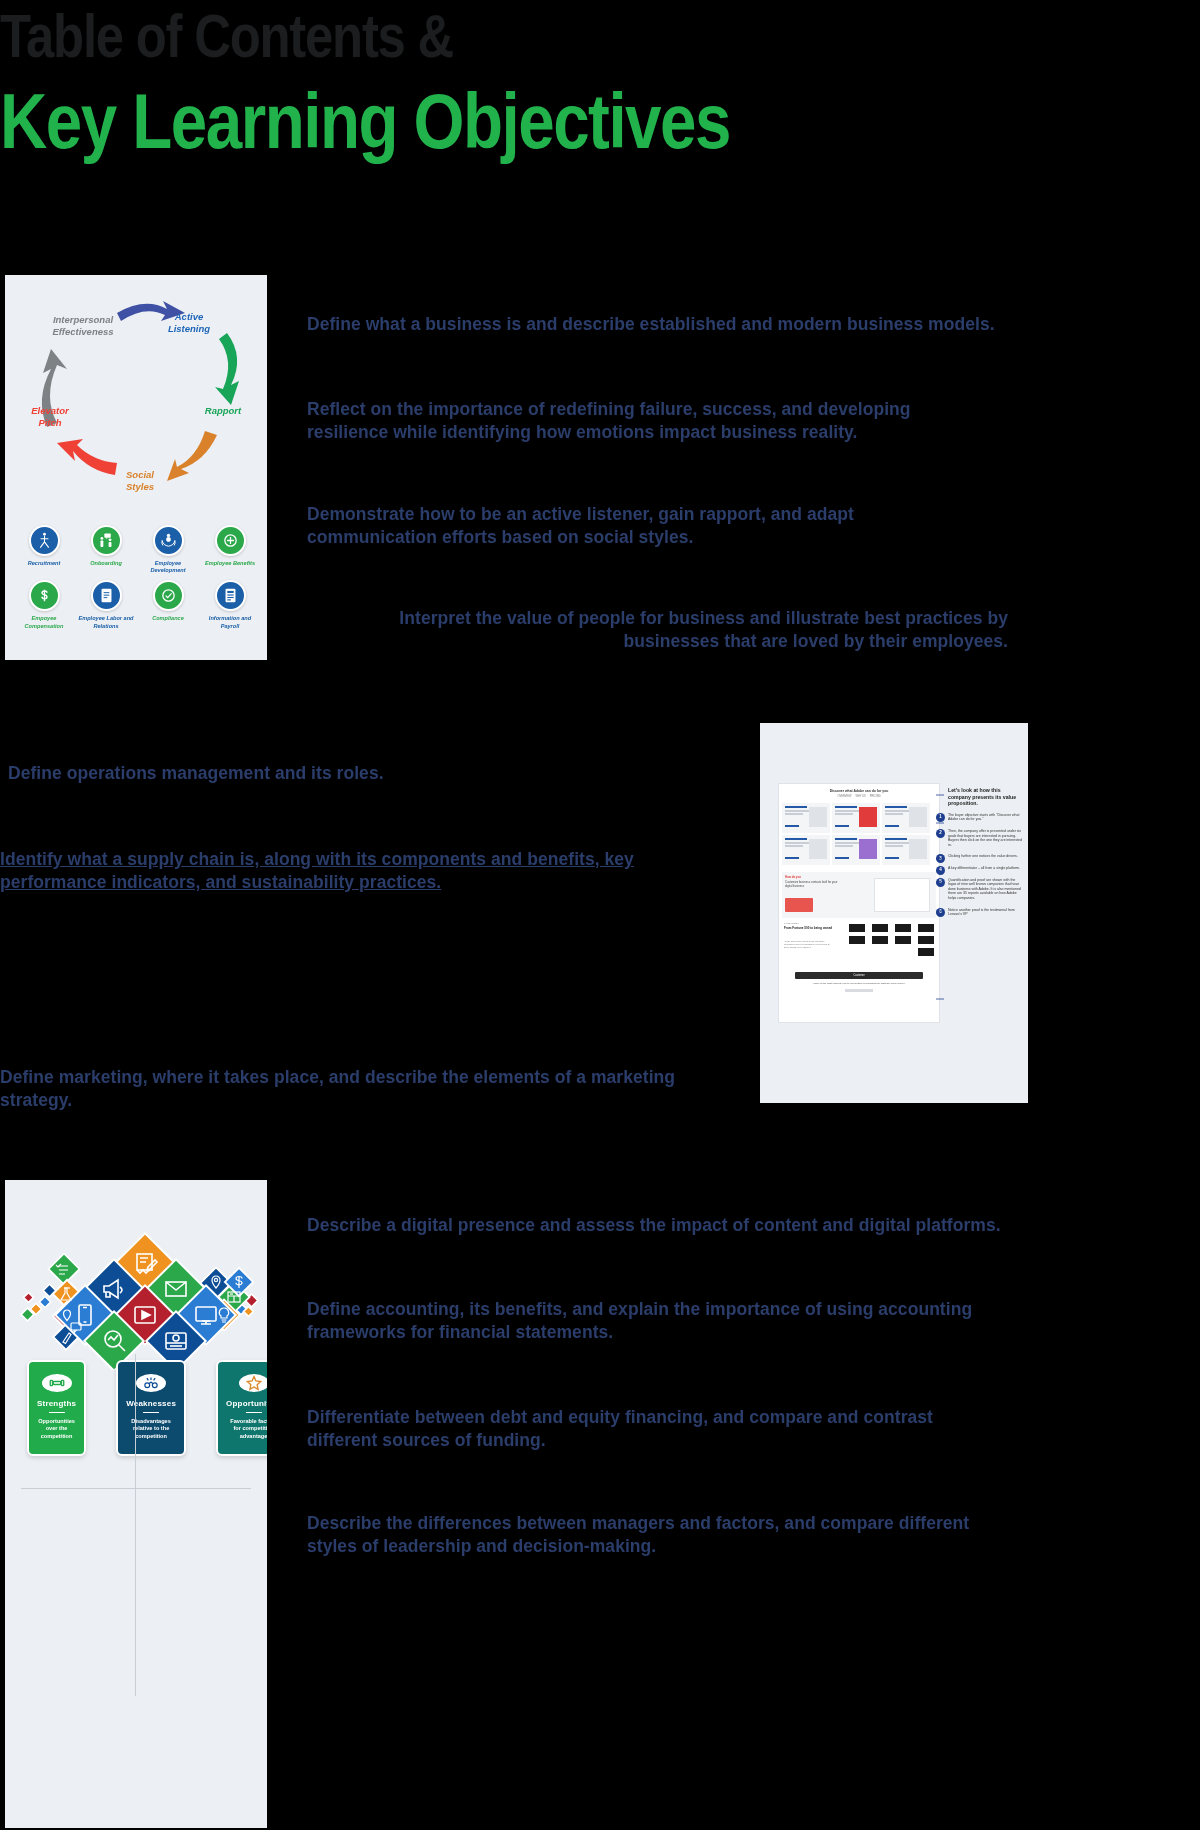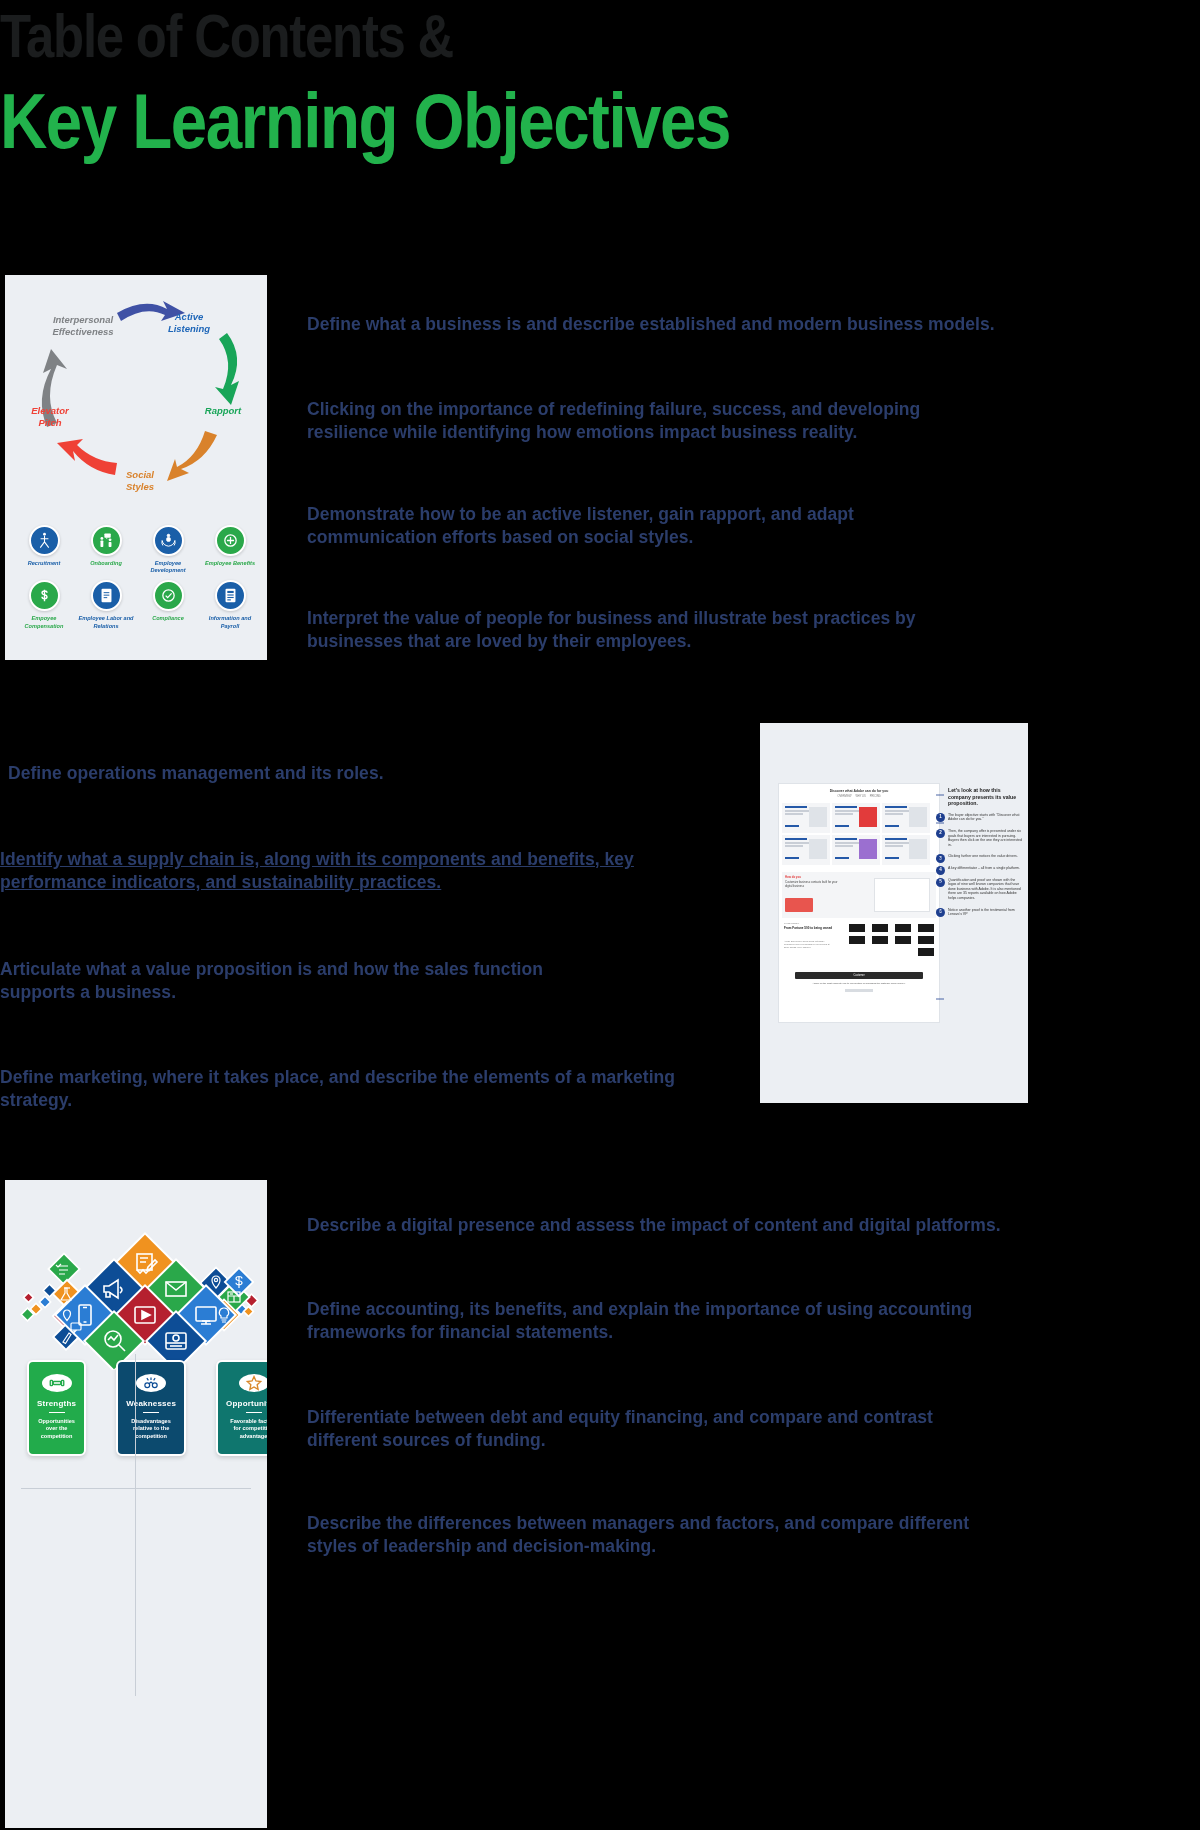--- a/index.html
+++ b/index.html
@@ -245,27 +245,26 @@
                 </g>
               </svg>
           </div>
           <div class="hr-label" style="color:#1a5fa8">Information and Payroll</div>
         </div>
       </div>
     </div>
   </div>
 
   <div class="obj" style="left:307px; top:313px; width:700px;">Define what a business is and describe established and modern business models.</div>
-  <div class="obj" style="left:307px; top:398px; width:680px;">Clicking on the importance of redefining failure, success, and developing resilience while identifying how emotions impact business reality.</div>
+  <div class="obj" style="left:307px; top:398px; width:680px;">Reflect on the importance of redefining failure, success, and developing resilience while identifying how emotions impact business reality.</div>
   <div class="obj" style="left:307px; top:503px; width:640px;">Demonstrate how to be an active listener, gain rapport, and adapt communication efforts based on social styles.</div>
-  <div class="obj" style="left:307px; top:607px; width:690px;">Interpret the value of people for business and illustrate best practices by businesses that are loved by their employees.</div>
+  <div class="obj" style="left:318px; top:607px; width:690px;text-align:right;">Interpret the value of people for business and illustrate best practices by businesses that are loved by their employees.</div>
 
   <div class="obj" style="left:8px; top:762px; width:700px;">Define operations management and its roles.</div>
   <div class="obj" style="left:0px; top:848px; width:680px;text-decoration:underline;">Identify what a supply chain is, along with its components and benefits, key performance indicators, and sustainability practices.</div>
-  <div class="obj" style="left:0px; top:958px; width:590px;">Articulate what a value proposition is and how the sales function supports a business.</div>
   <div class="obj" style="left:0px; top:1066px; width:700px;">Define marketing, where it takes place, and describe the elements of a marketing strategy.</div>
 
   <div class="panel" id="panel2">
 
     <div class="vp-shot">
 
       <div style="padding:5px 6px 2px 6px;">
         <div style="font-size:3.4px;color:#333;text-align:center;font-weight:700;">Discover what Adobe can do for you</div>
         <div style="display:flex;justify-content:center;gap:4px;margin-top:2px;">
           <span style="font-size:2.6px;color:#777;">OVERVIEW</span>

